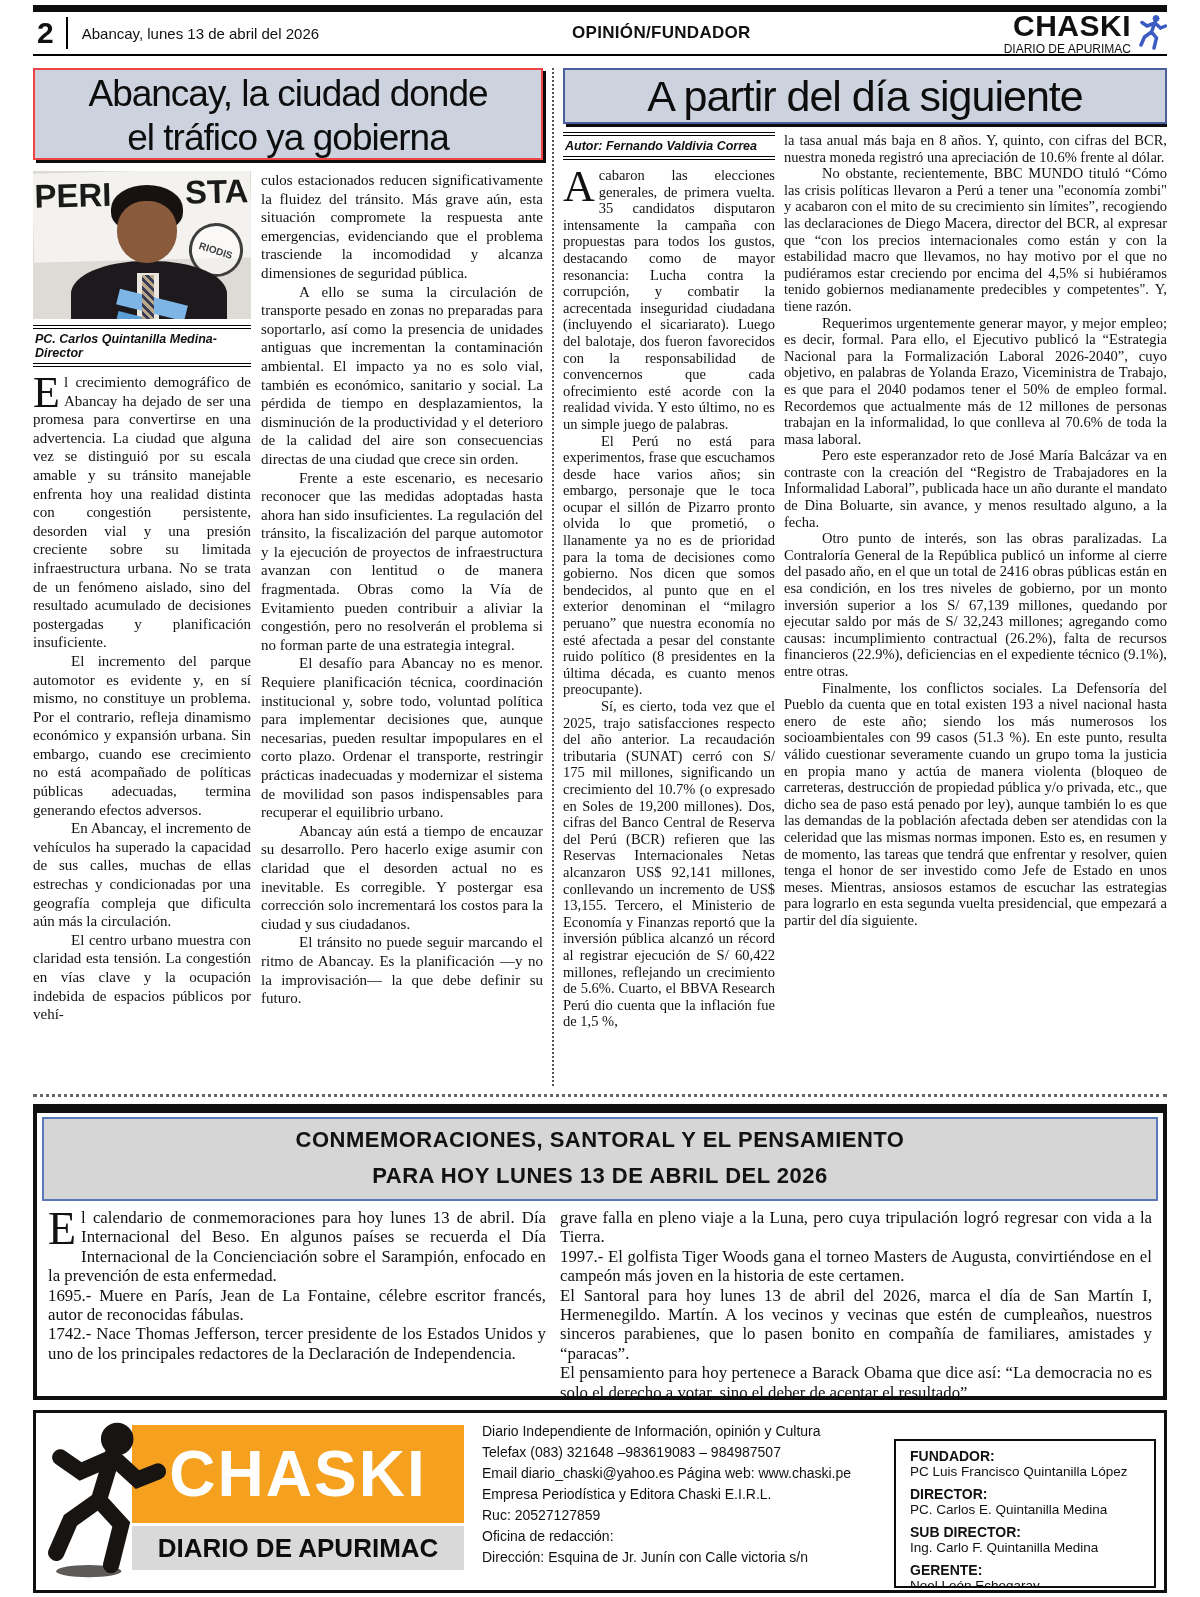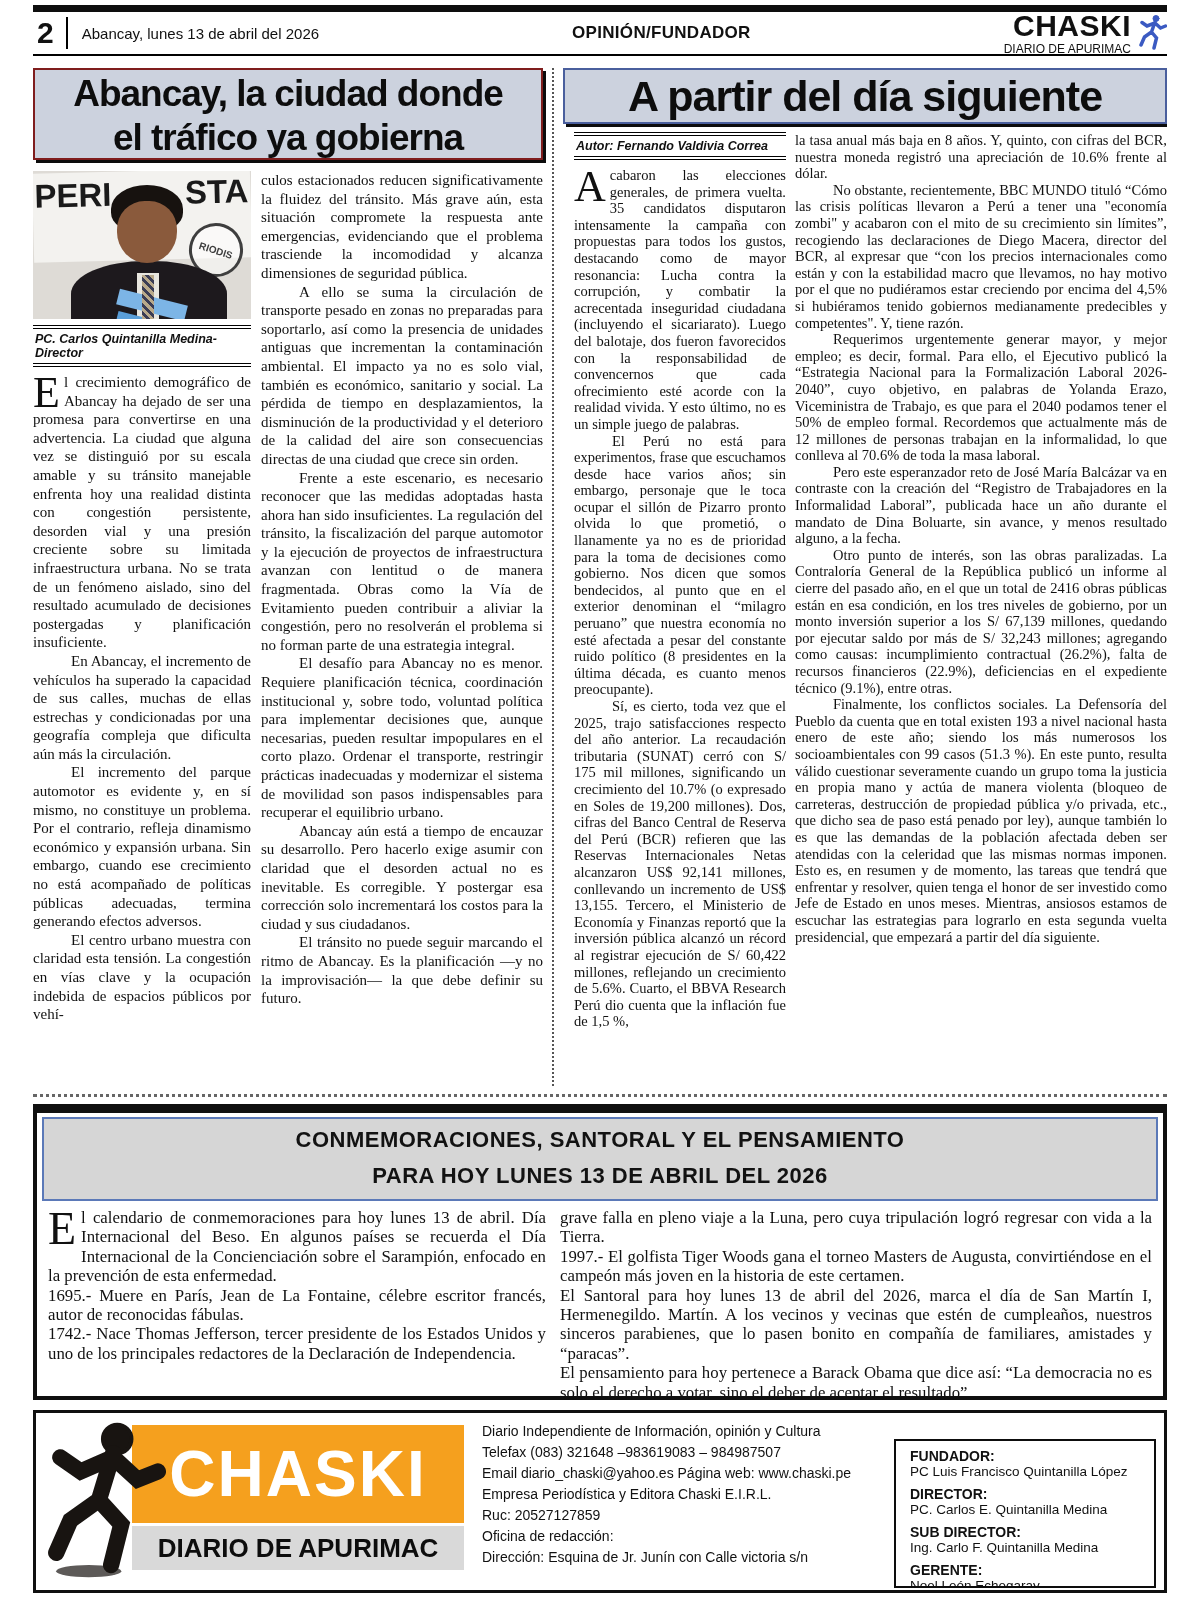--- a/index.html
+++ b/index.html
@@ -19,31 +19,31 @@
   .hdr-brand-name { font-weight: 900; font-size: 30px; letter-spacing: .5px; }
   .hdr-brand-sub { font-size: 12px; margin-top: 2px; }
   .runner-blue { width: 30px; height: 38px; }
 
   
   .main { display: flex; margin-top: 12px; height: 1018px; overflow: hidden; }
   .vdot { border-left: 2px dotted #555; margin: 0 9px; }
   .art-left { width: 510px; }
   .art-right { flex: 1; }
 
-  .title-box { background: #ccd2de; border: 2px solid #7f1d1d; box-shadow: 3px 3px 0 0 #0c0c0c; text-align: center;
-               font-family: "Liberation Sans", sans-serif; font-weight: bold; color: #0d0d0d; }
+  .title-box { background: #ccd2de; border: 2px solid #ef4444; box-shadow: 3px 3px 0 0 #0c0c0c; text-align: center;
+               font-family: "Liberation Sans", sans-serif; font-weight: normal; color: #0d0d0d; }
   .title-left { height: 92px; font-size: 37px; line-height: 44px; letter-spacing: -1px; margin-bottom: 11px; padding-top: 2px; }
   .title-right { height: 56px; font-size: 43px; line-height: 52px; letter-spacing: -1px; border-color: #4a5f9d; margin-bottom: 8px; }
 
   .cols { display: flex; overflow: hidden; }
   .cols-left { height: 912px; }
   .cols-right { height: 950px; }
   .colL1 { width: 218px; margin-right: 10px; }
   .colL2 { width: 282px; font-family: Liberation Serif, serif; }
-  .colR1 { width: 212px; margin-right: 9px; margin-left: 11px; }
+  .colR1 { width: 212px; margin-right: 9px; }
   .colR2 { flex: 1; }
 
   .jtext p { margin: 0; text-align: justify; text-indent: 38px; hyphens: auto; -webkit-hyphens: auto; }
   .jtext p.ni { text-indent: 0; }
   .art-left .jtext p { font-size: 15px; line-height: 18.6px; }
   .art-right .jtext p { font-size: 14.5px; line-height: 16.6px; }
   p.dc { text-indent: 0; }
   p.dc::first-letter { float: left; font-size: 44px; line-height: 34px; padding: 3px 4px 0 0; }
 
   .rule2 { border-top: 1px solid #000; border-bottom: 1px solid #000; height: 4px; }
@@ -137,22 +137,22 @@
             <div class="shirt"></div>
             <div class="sash"></div>
             <div class="tie"></div>
             <div class="hair"></div>
             <div class="face"></div>
           </figure>
           <div class="rule2"></div>
           <div class="caption">PC. Carlos Quintanilla Medina- Director</div>
           <div class="rule2" style="margin-bottom:6px"></div>
           <p class="dc">El crecimiento demográfico de Abancay ha dejado de ser una promesa para convertirse en una advertencia. La ciudad que alguna vez se distinguió por su escala amable y su tránsito manejable enfrenta hoy una realidad distinta con congestión persistente, desorden vial y una presión creciente sobre su limitada infraestructura urbana. No se trata de un fenómeno aislado, sino del resultado acumulado de decisiones postergadas y planificación insuficiente.</p>
+          <p>El incremento del parque automotor es evidente y, en sí mismo, no constituye un problema. Por el contrario, refleja dinamismo económico y expansión urbana. Sin embargo, cuando ese crecimiento no está acompañado de políticas públicas adecuadas, termina generando efectos adversos.</p>
           <p>En Abancay, el incremento de vehículos ha superado la capacidad de sus calles, muchas de ellas estrechas y condicionadas por una geografía compleja que dificulta aún más la circulación.</p>
-          <p>El incremento del parque automotor es evidente y, en sí mismo, no constituye un problema. Por el contrario, refleja dinamismo económico y expansión urbana. Sin embargo, cuando ese crecimiento no está acompañado de políticas públicas adecuadas, termina generando efectos adversos.</p>
           <p>El centro urbano muestra con claridad esta tensión. La congestión en vías clave y la ocupación indebida de espacios públicos por vehí-</p>
         </div>
         <div class="colL2">
           <p class="ni">culos estacionados reducen significativamente la fluidez del tránsito. Más grave aún, esta situación compromete la respuesta ante emergencias, evidenciando que el problema trasciende la incomodidad y alcanza dimensiones de seguridad pública.</p>
           <p>A ello se suma la circulación de transporte pesado en zonas no preparadas para soportarlo, así como la presencia de unidades antiguas que incrementan la contaminación ambiental. El impacto ya no es solo vial, también es económico, sanitario y social. La pérdida de tiempo en desplazamientos, la disminución de la productividad y el deterioro de la calidad del aire son consecuencias directas de una ciudad que crece sin orden.</p>
           <p>Frente a este escenario, es necesario reconocer que las medidas adoptadas hasta ahora han sido insuficientes. La regulación del tránsito, la fiscalización del parque automotor y la ejecución de proyectos de infraestructura avanzan con lentitud o de manera fragmentada. Obras como la Vía de Evitamiento pueden contribuir a aliviar la congestión, pero no resolverán el problema si no forman parte de una estrategia integral.</p>
           <p>El desafío para Abancay no es menor. Requiere planificación técnica, coordinación institucional y, sobre todo, voluntad política para implementar decisiones que, aunque necesarias, pueden resultar impopulares en el corto plazo. Ordenar el transporte, restringir prácticas inadecuadas y modernizar el sistema de movilidad son pasos indispensables para recuperar el equilibrio urbano.</p>
           <p>Abancay aún está a tiempo de encauzar su desarrollo. Pero hacerlo exige asumir con claridad que el desorden actual no es inevitable. Es corregible. Y postergar esa corrección solo incrementará los costos para la ciudad y sus ciudadanos.</p>
           <p>El tránsito no puede seguir marcando el ritmo de Abancay. Es la planificación —y no la improvisación— la que debe definir su futuro.</p>
         </div>

